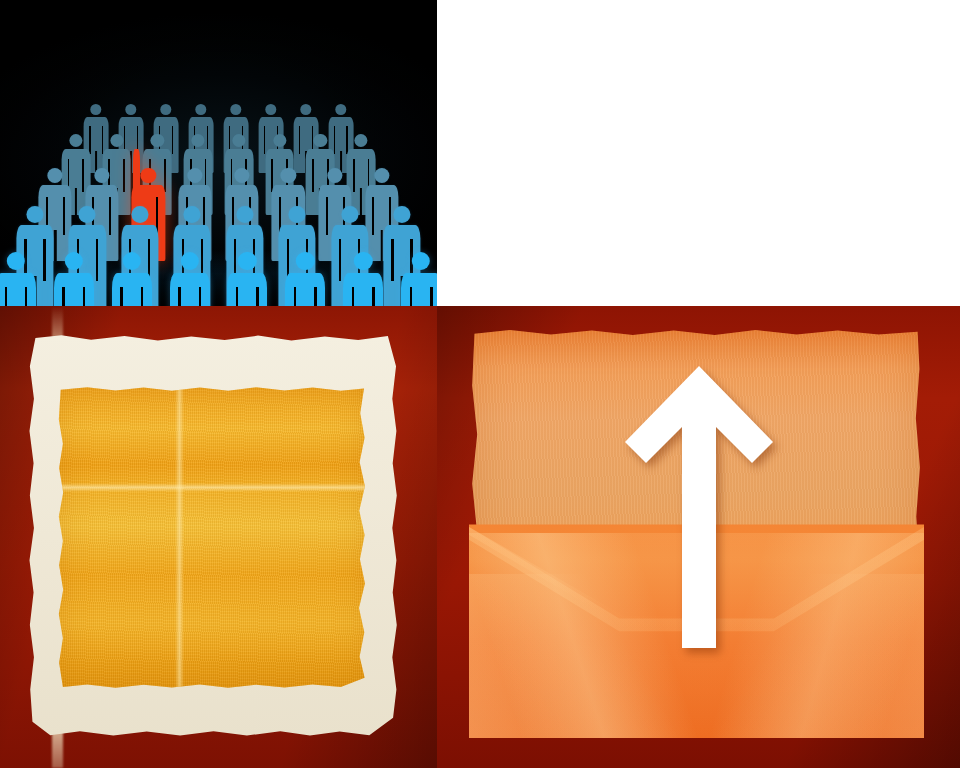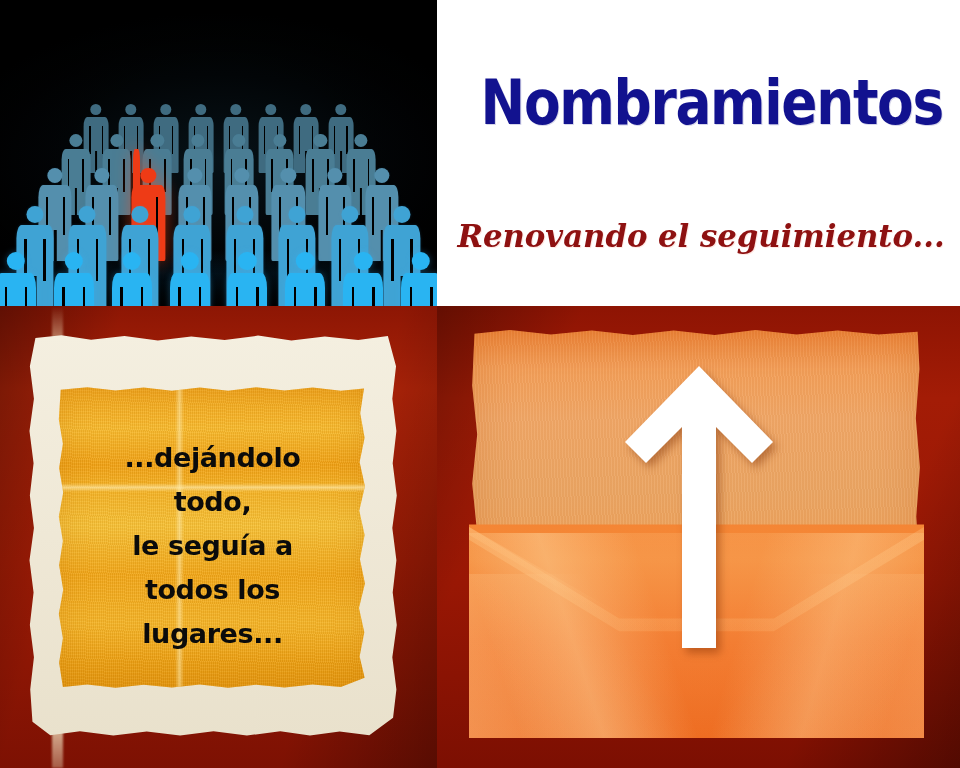--- a/index.html
+++ b/index.html
@@ -552,36 +552,25 @@
           <div class="p-head" style="width: 18.4px; height: 18.4px;"></div>
           <div class="p-body" style="top: 20.608px; width: 40px; height: 91.392px;"></div>
           <div class="p-armsplit-l" style="top: 35.2307px; height: 45.696px; width: 2.4px; left: 8.6px;"></div>
           <div class="p-armsplit-r" style="top: 35.2307px; height: 45.696px; width: 2.4px; right: 8.6px;"></div>
         </div>
       </div>
     <div class="floorglow"></div>
     <div class="vignette"></div>
   </div>
 
-  <div class="quad" id="q-title">
-    <div id="title-main">Nombramientos</div>
-    <div id="title-sub">Renovando el seguimiento...</div>
-  </div>
 
   <div class="quad" id="q-paper">
     <div id="paper-bg"></div>
     <div id="paper-cream"></div>
     <div id="paper-orange"></div>
-    <div id="quote-text">
-        <span class="ql">...dejándolo</span>
-        <span class="ql">todo,</span>
-        <span class="ql">le seguía a</span>
-        <span class="ql">todos los</span>
-        <span class="ql">lugares...</span>
-      </div>
   </div>
 
   <div class="quad" id="q-env">
     <div id="env-bg"></div>
     <div id="env-paper"></div>
     <div id="env-pocket">
       <div id="env-flap-left"></div>
       <div id="env-vshape"></div>
       <div id="env-fold-v"></div>
       <div id="env-diag-l"></div>

